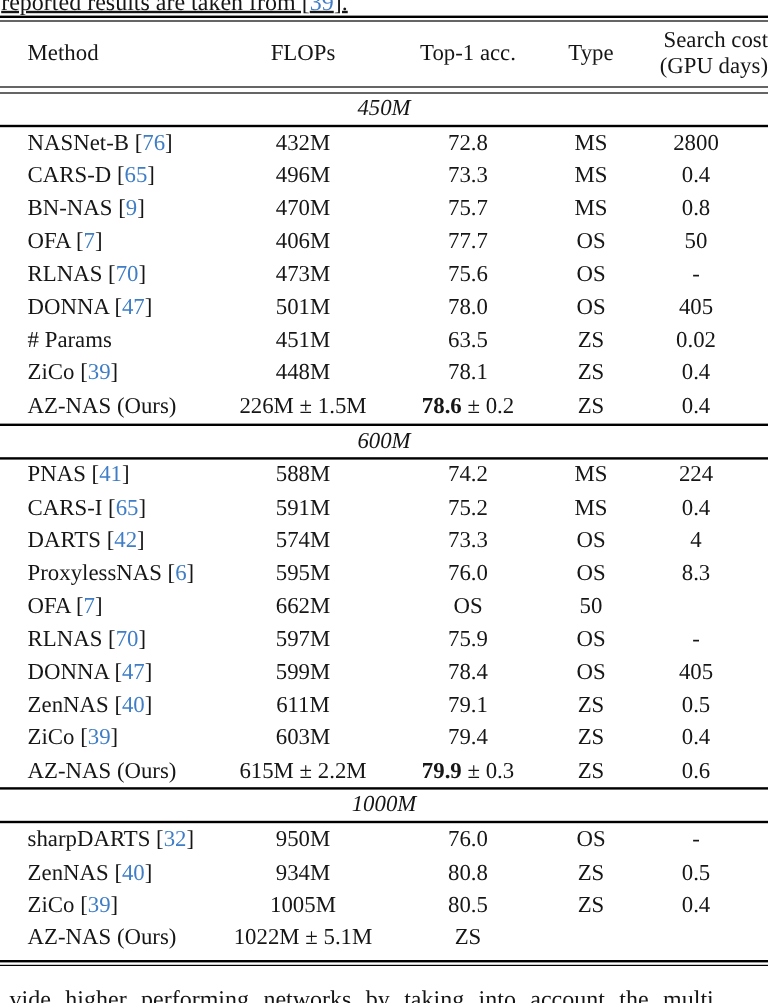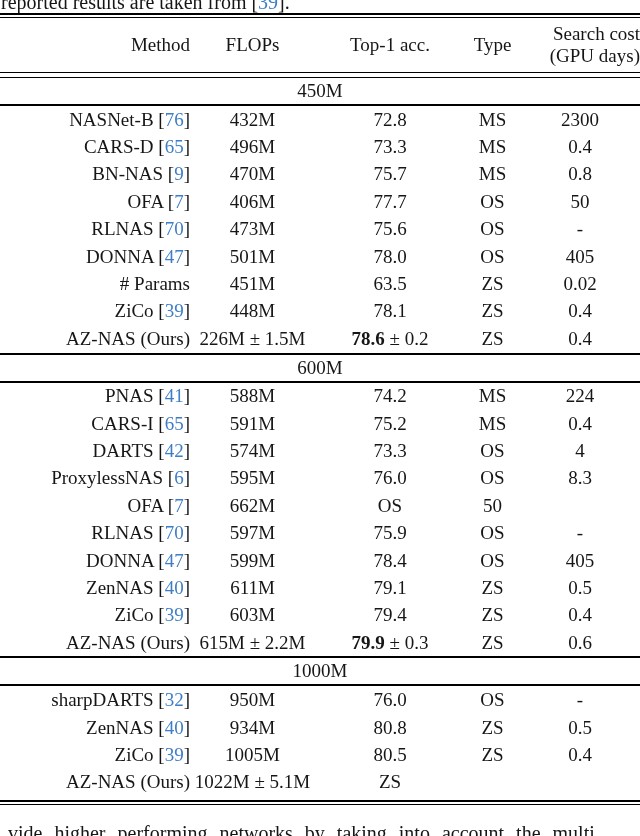--- a/index.html
+++ b/index.html
@@ -3,35 +3,35 @@
 <meta charset="utf-8">
 <style>
   * { margin:0; padding:0; box-sizing:border-box; }
   html,body { background:#ffffff; }
   .page {
     position:relative; width:640px; height:836px; margin:0 auto;
     background:#ffffff; overflow:hidden;
     font-family:"Liberation Serif", serif; color:#161616;
     font-size:19px;
   }
-  .clip-top { height:13px; overflow:hidden; }
+  .clip-top { height:13px; overflow:hidden;text-decoration:underline; }
   .clip-top .inner { margin-top:-9px; font-size:20px; line-height:22px; padding-left:1px; white-space:nowrap; }
   .clip-bottom { height:14px; overflow:hidden; }
   .clip-bottom .inner { font-size:20px; line-height:22px; padding-left:8px; white-space:nowrap; word-spacing:7px; }
   .spacer16 { height:17px; }
   .gap2 { height:2px; } .gap4 { height:4px; }
   .rule-thick { height:2px; background:#000; }
   .rule-thin  { height:1px; background:#000; }
   .rule-mid   { height:2px; background:#000; }
   .grid5 { display:grid; grid-template-columns:190px 125px 150px 55px 120px; width:640px; }
   .thead { height:54px; align-items:center; }
   .cell { text-align:center; white-space:nowrap; }
-  .cell.method { text-align:right; padding-left:8px; }
+  .cell.method { text-align:left; padding-left:23px; }
   .costhead { line-height:1.16; text-align:right; }
-  .band { height:26px; display:flex; align-items:center; justify-content:center; }
+  .band { height:26px; display:flex; align-items:center; justify-content:center;font-style:italic; }
   .row { height:27.4px; align-items:center; }
   .cite { color:#3f7ec6; }
   .b { font-weight:bold; }
 </style>
 </head>
 <body>
 
 <div class="page">
 
   <div class="clip-top">
@@ -59,21 +59,21 @@
 
   <div>
     <div class="band">450M</div>
     <div class="rule-mid"></div>
     <div class="rows">
         <div class="grid5 row">
           <div class="cell method"><span>NASNet-B</span> [<span class="cite">76</span>]</div>
           <div class="cell">432M</div>
           <div class="cell"><span>72.8</span></div>
           <div class="cell">MS</div>
-          <div class="cell">2300</div>
+          <div class="cell">2800</div>
         </div>
         <div class="grid5 row">
           <div class="cell method"><span>CARS-D</span> [<span class="cite">65</span>]</div>
           <div class="cell">496M</div>
           <div class="cell"><span>73.3</span></div>
           <div class="cell">MS</div>
           <div class="cell">0.4</div>
         </div>
         <div class="grid5 row">
           <div class="cell method"><span>BN-NAS</span> [<span class="cite">9</span>]</div>

